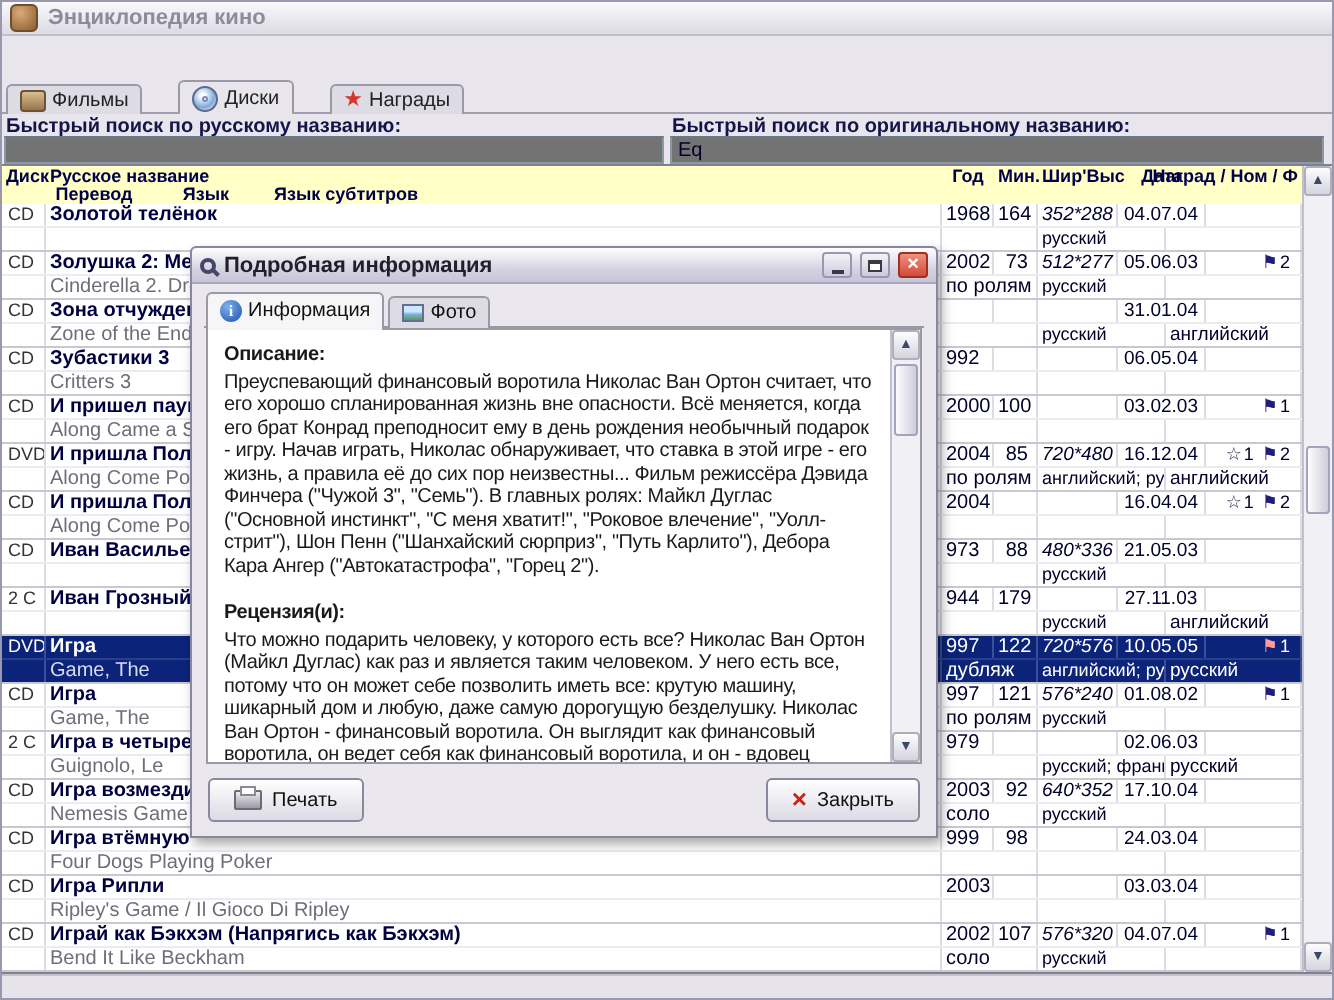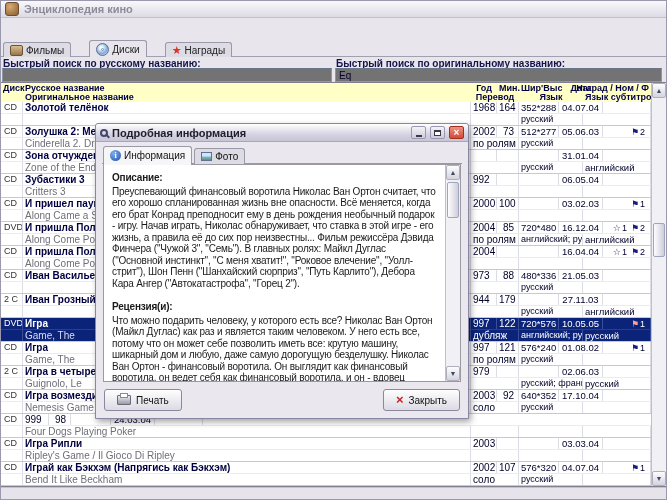--- a/index.html
+++ b/index.html
@@ -52,21 +52,21 @@
   .l{display:flex;}
   .l1{height:12px;box-sizing:border-box;border-bottom:1px solid #ebebf0;}
   .l2{height:11px;}
   .c{box-sizing:border-box;border-right:1px solid #dcdce4;padding:0 2px;font-size:10px;line-height:11px;
      white-space:nowrap;overflow:hidden;flex-shrink:0;color:#00002a;}
   .cDisc{width:22px;font-size:9px;color:#333;padding-left:3px;}
   .cName{flex:1 1 auto;min-width:0;}
   .t1{font-weight:bold;color:#000041;}
   .t2{color:#6e6e78;}
   .cYear{width:26px;} .cMin{width:22px;text-align:right;padding-right:4px;}
-  .cSize{width:40px;text-align:center;font-size:9.5px;} .cDate{width:44px;text-align:center;font-size:9.5px;}
+  .cSize{width:40px;text-align:center;font-size:9.5px;font-style:italic;} .cDate{width:44px;text-align:center;font-size:9.5px;}
   .cAw{width:48px;text-align:right;padding-right:5px;}
   .cTrans{width:48px;} .cLang{width:64px;font-size:9px;} .cSubs{width:68px;font-size:9.5px;}
   .aw-star{color:#2a2a4a;font-size:9px;margin-right:1px;}
   .aw-flag{color:#1c1c80;font-size:9px;margin-left:4px;margin-right:1px;}
   .aw-n{font-size:9px;}
   .rw.sel{background:#0b2379;}
   .rw.sel .c{color:#fff;border-right-color:#3a4f9a;}
   .rw.sel .t1{color:#fff;} .rw.sel .t2{color:#d8dcf2;}
   .rw.sel .l1{border-bottom-color:#2a3f8a;}
   .rw.sel .aw-flag{color:#ff9c9c;}
@@ -163,21 +163,20 @@
       <span class="hc w-year">Год</span>
       <span class="hc w-min">Мин.</span>
       <span class="hc w-size">Шир'Выс</span>
       <span class="hc w-date">Дата</span>
       <span class="hc w-aw rel">
           <span class="flo">Наград / Ном / Ф</span>
         </span>
     </div>
     <div class="hrow">
       <span class="hc w-disc"></span>
-      <span class="hc w-name">Оригинальное название</span>
       <span class="hc w-trans">Перевод</span>
       <span class="hc w-lang">Язык</span>
       <span class="hc w-subs">Язык субтитров</span>
     </div>
   </div>
   <div class="tbody">
       <div class="rw">
         <div class="l l1">
           <span class="c cDisc">CD</span>
           <span class="c cName t1">Золотой телёнок</span>
@@ -407,20 +406,21 @@
           <span class="c cDisc"></span>
           <span class="c cName t2">Nemesis Game</span>
           <span class="c cTrans">соло</span>
           <span class="c cLang">русский</span>
           <span class="c cSubs"></span>
         </div>
       </div>
       <div class="rw">
         <div class="l l1">
           <span class="c cDisc">CD</span>
+          <span class="c cName t1">Игра втёмную</span>
           <span class="c cYear">999</span>
           <span class="c cMin">98</span>
           <span class="c cSize"></span>
           <span class="c cDate">24.03.04</span>
           <span class="c cAw"></span>
         </div>
         <div class="l l2">
           <span class="c cDisc"></span>
           <span class="c cName t2">Four Dogs Playing Poker</span>
           <span class="c cTrans"></span>

